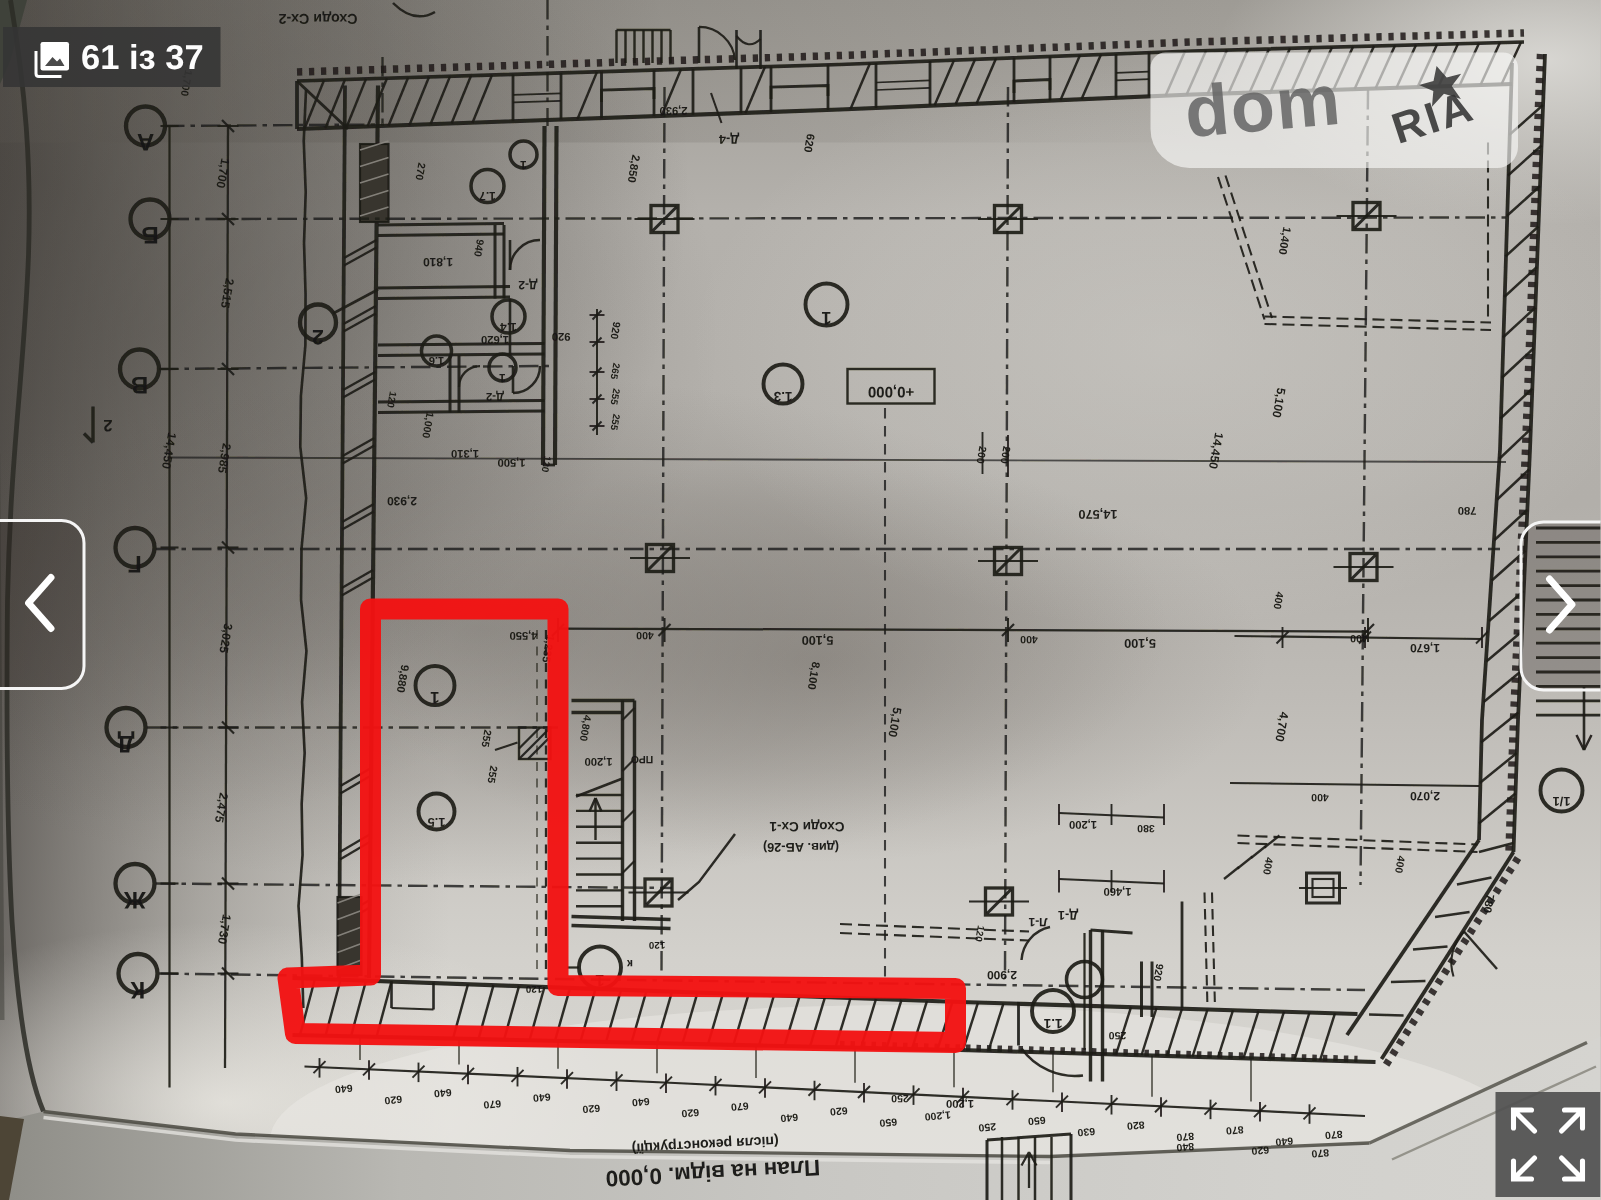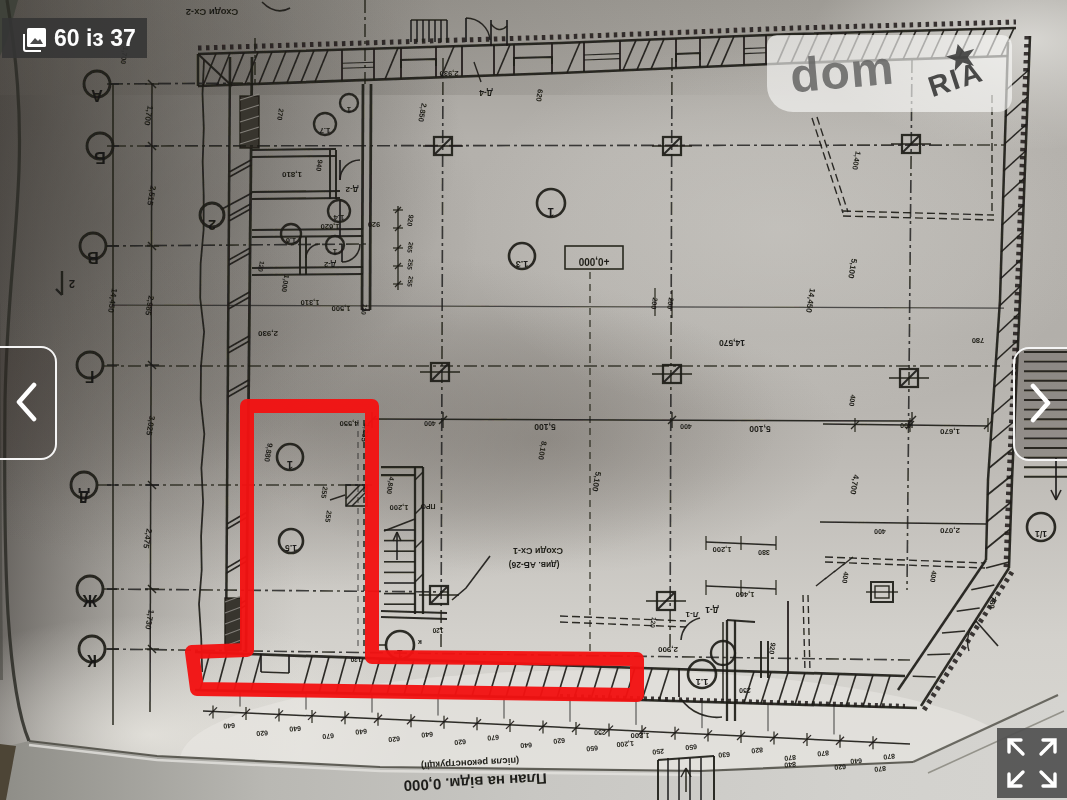--- a/index.html
+++ b/index.html
@@ -912,21 +912,21 @@
 </svg>
 
 <div class="ui" style="left:2px;top:18px;width:145px;height:40px;background:rgba(52,52,52,0.88);"></div>
 
 <svg class="ui" style="left:20px;top:25px;" width="32" height="30" viewBox="0 0 32 30">
   <path d="M4,9 L4,24 Q4,26 6,26 L21,26" fill="none" stroke="#fff" stroke-width="2"></path>
   <rect x="7" y="3" width="19" height="19" rx="1.5" fill="#fff"></rect>
   <path d="M10,19 L15,13 L18,16 L20,14 L23,19 Z" fill="#4a4a4a"></path>
 </svg>
 
-<div class="ui" style="left:54px;top:25px;color:#fdfdfd;font-size:23px;font-weight:bold;">60 із 37</div>
+<div class="ui" style="left:54px;top:25px;color:#fdfdfd;font-size:23px;font-weight:bold;">61 із 37</div>
 
 <div class="ui" style="left:767px;top:35px;width:245px;height:77px;background:rgba(250,250,249,0.63);border-radius:10px 10px 14px 26px;"></div>
 <div class="ui" style="left:790px;top:44px;color:rgba(100,100,100,0.85);font-size:48px;font-weight:bold;transform:rotate(-5deg);letter-spacing:1px;">dom</div>
 <div class="ui" style="left:928px;top:63px;color:rgba(55,55,55,0.9);font-size:29px;font-weight:bold;transform:rotate(-18deg);letter-spacing:2px;">RIA</div>
 <svg class="ui" style="left:941px;top:43px;" width="40" height="34" viewBox="0 0 44 36">
   <path d="M22,0 L27,10 L38,10 L29,17 L33,28 L22,21 L11,28 L15,17 L6,10 L17,10 Z" fill="rgba(50,50,50,0.85)" transform="rotate(-15 22 14)"></path>
 </svg>
 
 <div class="ui" style="left:-18px;top:346px;width:71px;height:110px;background:rgba(40,34,30,0.28);border:2.5px solid #f5f5f5;border-radius:16px;"></div>
 <svg class="ui" style="left:12px;top:382px;" width="28" height="40" viewBox="0 0 28 40">

